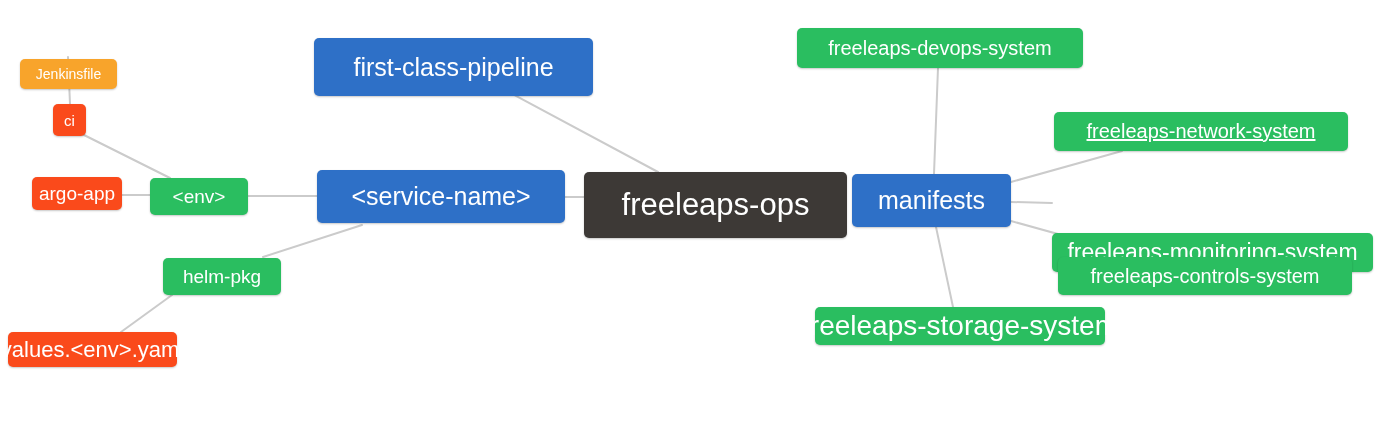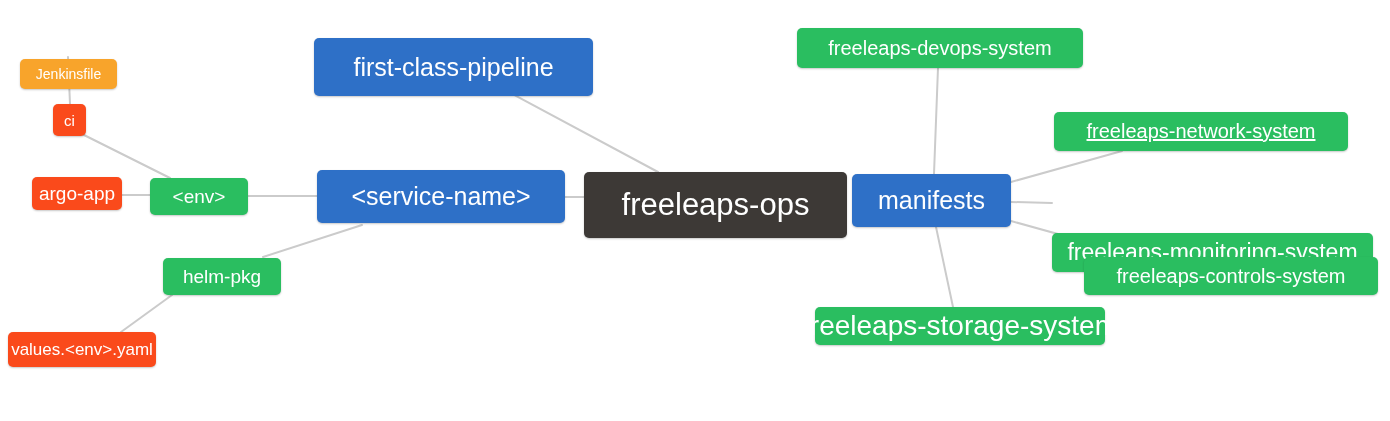--- a/index.html
+++ b/index.html
@@ -50,24 +50,24 @@
   .n-ci                   { left: 53px;   top: 104px; width: 33px;  height: 32px; font-size: 15px; }
   .n-argo-app             { left: 32px;   top: 177px; width: 90px;  height: 33px; font-size: 19px; }
   .n-env                  { left: 150px;  top: 178px; width: 98px;  height: 37px; font-size: 19px; }
   .n-service-name         { left: 317px;  top: 170px; width: 248px; height: 53px; font-size: 25px; }
   .n-first-class-pipeline { left: 314px;  top: 38px;  width: 279px; height: 58px; font-size: 25px; }
   .n-freeleaps-ops        { left: 584px;  top: 172px; width: 263px; height: 66px; font-size: 31px; }
   .n-manifests            { left: 852px;  top: 174px; width: 159px; height: 53px; font-size: 25px; }
   .n-devops-system        { left: 797px;  top: 28px;  width: 286px; height: 40px; font-size: 20px; }
   .n-network-system       { left: 1054px; top: 112px; width: 294px; height: 39px; font-size: 20px; text-decoration: underline; }
   .n-monitoring-system    { left: 1052px; top: 185px; width: 321px; height: 39px; font-size: 23px; margin-top: 48px; }
-  .n-controls-system      { left: 1084px; top: 257px; width: 294px; height: 38px; font-size: 20px; }
+  .n-controls-system      { left: 1058px; top: 257px; width: 294px; height: 38px; font-size: 20px; }
   .n-storage-system       { left: 815px;  top: 307px; width: 290px; height: 38px; font-size: 28px; }
   .n-helm-pkg             { left: 147px;  top: 258px; width: 118px; height: 37px; font-size: 19px; margin-left: 16px; }
-  .n-values-env-yaml      { left: 8px;    top: 332px; width: 148px; height: 35px; font-size: 17px; }
+  .n-values-env-yaml      { left: 8px;    top: 332px; width: 169px; height: 35px; font-size: 22px; }
 </style>
 </head>
 <body>
 
 <div class="canvas">
 
   <svg class="edges" viewBox="0 0 1390 421" xmlns="http://www.w3.org/2000/svg">
     <line x1="68" y1="57" x2="70" y2="104"></line>
     <line x1="82" y1="134" x2="170" y2="178"></line>
     <line x1="122" y1="195" x2="158" y2="195"></line>

